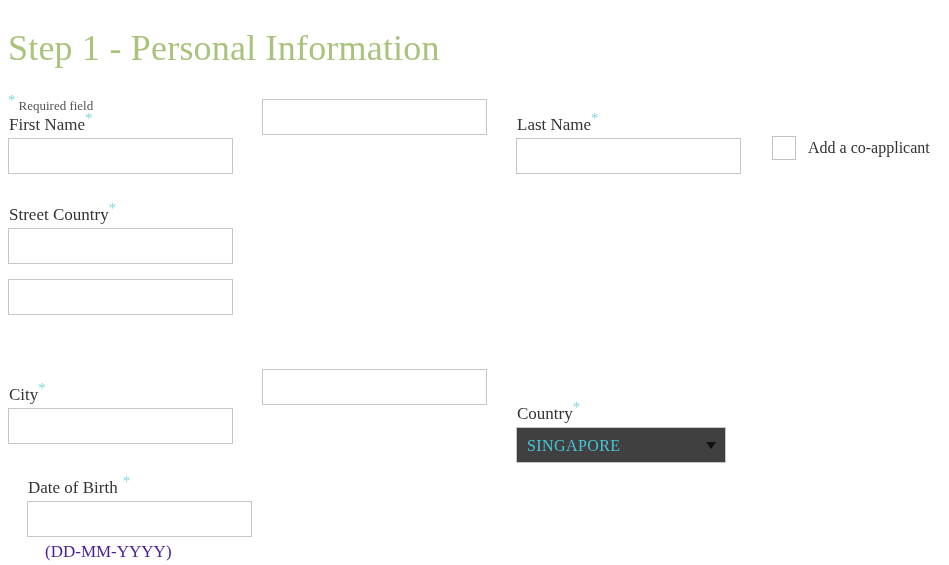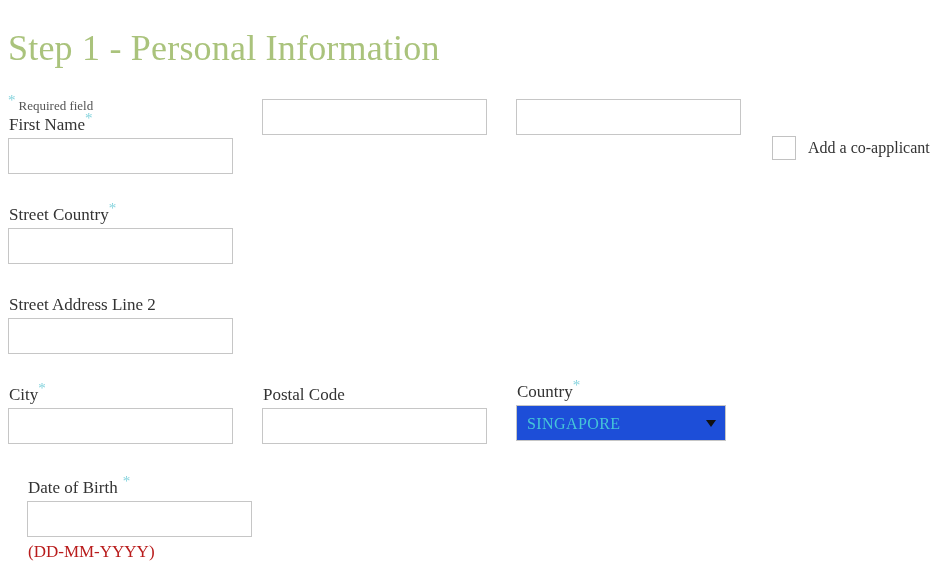--- a/index.html
+++ b/index.html
@@ -89,35 +89,35 @@
     padding: 0 8px;
     font-family: "Liberation Serif", "DejaVu Serif", serif;
     font-size: 16px;
     color: #333333;
     outline: none;
   }
 
   .hint {
     font-size: 17px;
     line-height: 20px;
-    color: #b91c1c;
+    color: #4c1d95;
     white-space: nowrap;
     margin-top: 5px;
-    margin-left: 1px;
+    margin-left: 18px;
   }
 
   
   .select-wrap {
     position: relative;
     display: block;
     box-sizing: border-box;
     width: 210px;
     height: 36px;
     border: 1px solid #c6c6c6;
-    background: #1d4ed8;
+    background: #404040;
   }
   .select-value {
     position: absolute;
     left: 10px;
     top: 0;
     height: 36px;
     line-height: 36px;
     font-size: 16px;
     color: #45c6d8;
     letter-spacing: 0.4px;
@@ -173,49 +173,48 @@
   <div class="field" style="left:8px; top:99px;">
     <div class="field-label"><span>First Name</span><span class="star">*</span></div>
     <input class="text-input" type="text" style="width: 225px;" placeholder="">
   </div>
 
   <div class="field" style="left:262px; top:99px;">
     <input class="text-input" type="text" style="width: 225px;" placeholder="">
   </div>
 
   <div class="field" style="left:516px; top:99px;">
+    <div class="field-label"><span>Last Name</span><span class="star">*</span></div>
     <input class="text-input" type="text" style="width: 225px;" placeholder="">
   </div>
 
   <div class="checkbox-row">
     <span class="checkbox-box"></span>
     <span class="checkbox-label">Add a co-applicant</span>
   </div>
 
   <div class="field" style="left:8px; top:189px;">
     <div class="field-label"><span>Street Country</span><span class="star">*</span></div>
     <input class="text-input" type="text" style="width: 225px;" placeholder="">
   </div>
 
   <div class="field" style="left:8px; top:279px;">
-    <div class="field-label"><span>Street Address Line 2</span></div>
     <input class="text-input" type="text" style="width: 225px;" placeholder="">
   </div>
 
   <div class="field" style="left:8px; top:369px;">
     <div class="field-label"><span>City</span><span class="star">*</span></div>
     <input class="text-input" type="text" style="width: 225px;" placeholder="">
   </div>
 
   <div class="field" style="left:262px; top:369px;">
-    <div class="field-label"><span>Postal Code</span></div>
-    <input class="text-input" type="text" style="width: 225px;" placeholder="">
-  </div>
-
-  <div class="field" style="left:516px; top:366px;">
+    <input class="text-input" type="text" style="width: 225px;" placeholder="">
+  </div>
+
+  <div class="field" style="left:516px; top:388px;">
     <div class="field-label"><span>Country</span><span class="star">*</span></div>
     <div class="select-wrap">
       <span class="select-value">SINGAPORE</span>
       <span class="select-arrow"></span>
     </div>
   </div>
 
   <div class="field" style="left:8px; top:462px;padding-left:19px;">
     <div class="field-label"><span>Date of Birth</span><span class="star spaced">*</span></div>
     <input class="text-input" type="text" style="width: 225px;" placeholder="">

